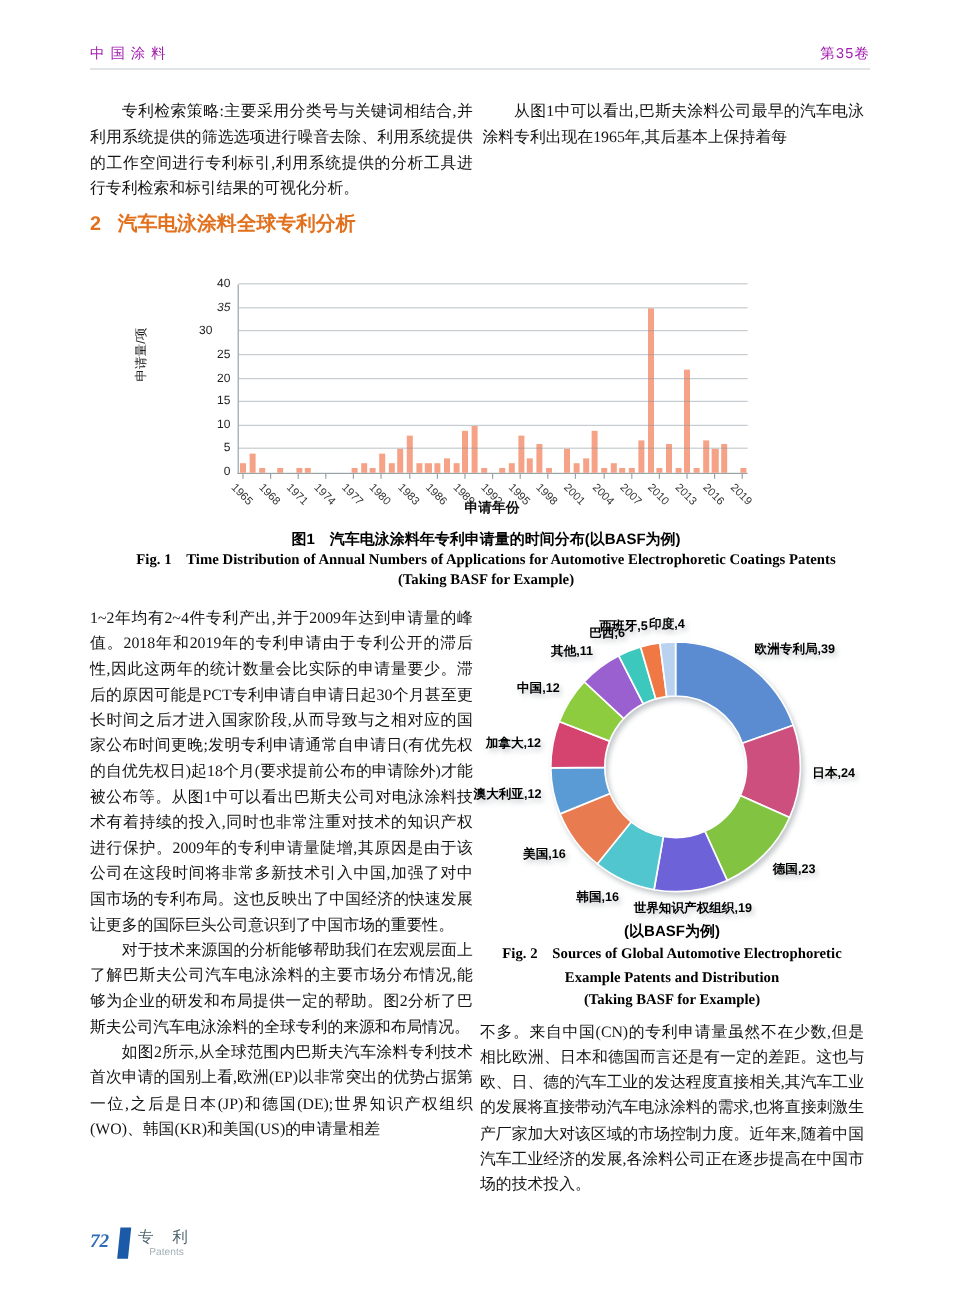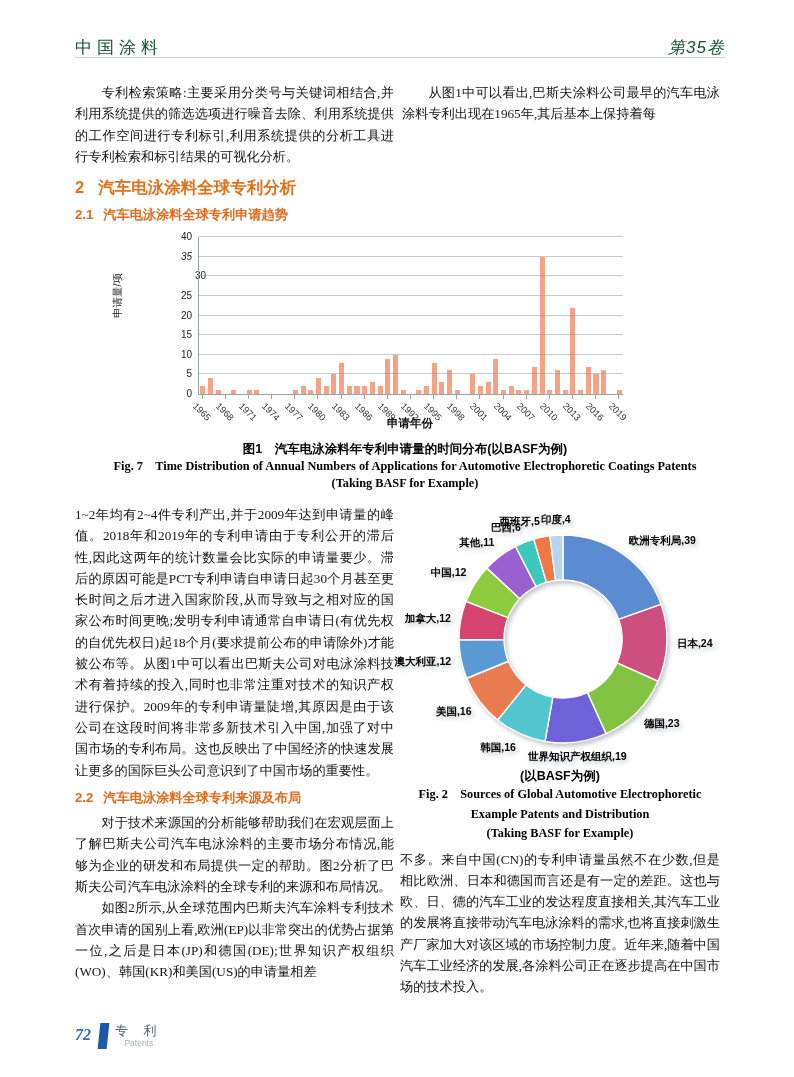--- a/index.html
+++ b/index.html
@@ -1,22 +1,22 @@
 <!DOCTYPE html>
 <html><head>
 <meta charset="utf-8">
 <style>
   html,body{margin:0;padding:0;background:#ffffff;}
   .page{position:relative;width:794px;height:1077px;background:#fff;overflow:hidden;
         font-family:"Liberation Serif","DejaVu Serif",serif;color:#141414;}
   
   .hdr{position:absolute;top:36px;left:75px;width:650px;font-family:"Liberation Sans","DejaVu Sans",sans-serif;
-       font-size:17px;color:#14532d;}
+       font-size:12px;color:#a21caf;}
   .hdr .jr{letter-spacing:5px;}
-  .hdr .vol{float:right;letter-spacing:1px;font-style:italic;}
+  .hdr .vol{float:right;letter-spacing:1px;}
   .hdr-rule{position:absolute;top:57px;left:75px;width:650px;height:1px;background:#c9d3d7;}
   
   .col{position:absolute;font-size:13.2px;line-height:21.3px;text-align:justify;}
   .lt{left:75px;top:82px;width:319px;}
   .rt{left:402px;top:82px;width:318px;}
   .lm{left:75px;top:504px;width:319px;}
   .rm{left:400px;top:503px;width:320px;}
   p.para{margin:0;}
   p.ind{text-indent:2em;}
   h2.sec{margin:10px 0 6px 0;font-family:"Liberation Sans","DejaVu Sans",sans-serif;
@@ -71,39 +71,36 @@
     <span class="jr">中国涂料</span>
     <span class="vol">第35卷</span>
   </div>
   <div class="hdr-rule"></div>
 
   <div class="col lt">
     <p class="para ind">专利检索策略:主要采用分类号与关键词相结合,并利用系统提供的筛选选项进行噪音去除、利用系统提供的工作空间进行专利标引,利用系统提供的分析工具进行专利检索和标引结果的可视化分析。</p>
     <h2 class="sec">
       <span class="n">2</span><span>汽车电泳涂料全球专利分析</span>
     </h2>
-    <h3 class="sub">
-      <span class="n">2.1</span><span>汽车电泳涂料全球专利申请趋势</span>
-    </h3>
   </div>
 
   <div class="col rt">
     <p class="para ind">从图1中可以看出,巴斯夫涂料公司最早的汽车电泳涂料专利出现在1965年,其后基本上保持着每</p>
   </div>
 
   <div class="fig1">
     <div class="ylab">申请量/项</div>
     <div id="yticks">
         <div class="ytick" style="position: absolute; left: 83px; top: 156px;">0</div>
         <div class="ytick" style="position: absolute; left: 83px; top: 136.375px;">5</div>
         <div class="ytick" style="position: absolute; left: 83px; top: 116.75px;">10</div>
         <div class="ytick" style="position: absolute; left: 83px; top: 97.125px;">15</div>
         <div class="ytick" style="position: absolute; left: 83px; top: 77.5px;">20</div>
         <div class="ytick" style="position: absolute; left: 83px; top: 57.875px;">25</div>
-        <div class="ytick" style="position: absolute; left: 97px; top: 38.25px;">30</div>
+        <div class="ytick" style="position: absolute; left: 68px; top: 38.25px;">30</div>
         <div class="ytick" style="position: absolute; left: 83px; top: 18.625px; font-style: italic;">35</div>
         <div class="ytick" style="position: absolute; left: 83px; top: -1px; text-align: right;">40</div>
       </div>
     <div class="plot" id="barplot">
         <div class="bar" style="left: 1.31055px; width: 5.088px; height: 7.85px;"></div>
         <div class="bar" style="left: 9.01964px; width: 5.088px; height: 15.7px;"></div>
         <div class="bar" style="left: 16.7287px; width: 5.088px; height: 3.925px;"></div>
         <div class="bar" style="left: 32.1469px; width: 5.088px; height: 3.925px;"></div>
         <div class="bar" style="left: 47.5651px; width: 5.088px; height: 3.925px;"></div>
         <div class="bar" style="left: 55.2742px; width: 5.088px; height: 3.925px;"></div>
@@ -194,29 +191,26 @@
         <div class="xmark" style="left: 520.018px; top: 163px;"></div>
         <div class="xtick" style="left: 516.018px; top: 169px;">2016</div>
         <div class="xmark" style="left: 543.145px; top: 163px;"></div>
         <div class="xtick" style="left: 539.145px; top: 169px;">2019</div>
       </div>
     <div class="xtitle">申请年份</div>
   </div>
 
   <div class="cap1">
     <div class="cap-cn">图1　汽车电泳涂料年专利申请量的时间分布(以BASF为例)</div>
-    <div class="cap-en">Fig. 7　Time Distribution of Annual Numbers of Applications for Automotive Electrophoretic Coatings Patents</div>
+    <div class="cap-en">Fig. 1　Time Distribution of Annual Numbers of Applications for Automotive Electrophoretic Coatings Patents</div>
     <div class="cap-en">(Taking BASF for Example)</div>
   </div>
 
   <div class="col lm">
     <p class="para">1~2年均有2~4件专利产出,并于2009年达到申请量的峰值。2018年和2019年的专利申请由于专利公开的滞后性,因此这两年的统计数量会比实际的申请量要少。滞后的原因可能是PCT专利申请自申请日起30个月甚至更长时间之后才进入国家阶段,从而导致与之相对应的国家公布时间更晚;发明专利申请通常自申请日(有优先权的自优先权日)起18个月(要求提前公布的申请除外)才能被公布等。从图1中可以看出巴斯夫公司对电泳涂料技术有着持续的投入,同时也非常注重对技术的知识产权进行保护。2009年的专利申请量陡增,其原因是由于该公司在这段时间将非常多新技术引入中国,加强了对中国市场的专利布局。这也反映出了中国经济的快速发展让更多的国际巨头公司意识到了中国市场的重要性。</p>
-    <h3 class="sub2">
-      <span class="n">2.2</span><span>汽车电泳涂料全球专利来源及布局</span>
-    </h3>
     <p class="para ind">对于技术来源国的分析能够帮助我们在宏观层面上了解巴斯夫公司汽车电泳涂料的主要市场分布情况,能够为企业的研发和布局提供一定的帮助。图2分析了巴斯夫公司汽车电泳涂料的全球专利的来源和布局情况。</p>
     <p class="para ind">如图2所示,从全球范围内巴斯夫汽车涂料专利技术首次申请的国别上看,欧洲(EP)以非常突出的优势占据第一位,之后是日本(JP)和德国(DE);世界知识产权组织(WO)、韩国(KR)和美国(US)的申请量相差</p>
   </div>
 
   <div class="col rm">
     <div class="donut-wrap">
       <svg class="donut" id="donut" width="319" height="263">
           <path d="M 163 32 A 104 104 0 0 1 261.06664346621346 101.37438174890484 L 218.6339611971788 116.3566204152441 A 59 59 0 0 0 163 77 Z" fill="#5b8bd0" stroke="#ffffff" stroke-width="1.4"></path>
           <text x="228.83741137514912" y="40.9331677587585" text-anchor="start" font-family="&quot;Liberation Sans&quot;,&quot;DejaVu Sans&quot;,sans-serif" font-size="10.5" font-weight="bold" fill="#000">欧洲专利局,39</text>
           <path d="M 261.06664346621346 101.37438174890484 A 104 104 0 0 1 258.03097428629343 178.25060858967404 L 216.91180272010877 159.96909525760356 A 59 59 0 0 0 218.6339611971788 116.3566204152441 Z" fill="#cc4f7e" stroke="#ffffff" stroke-width="1.4"></path>

